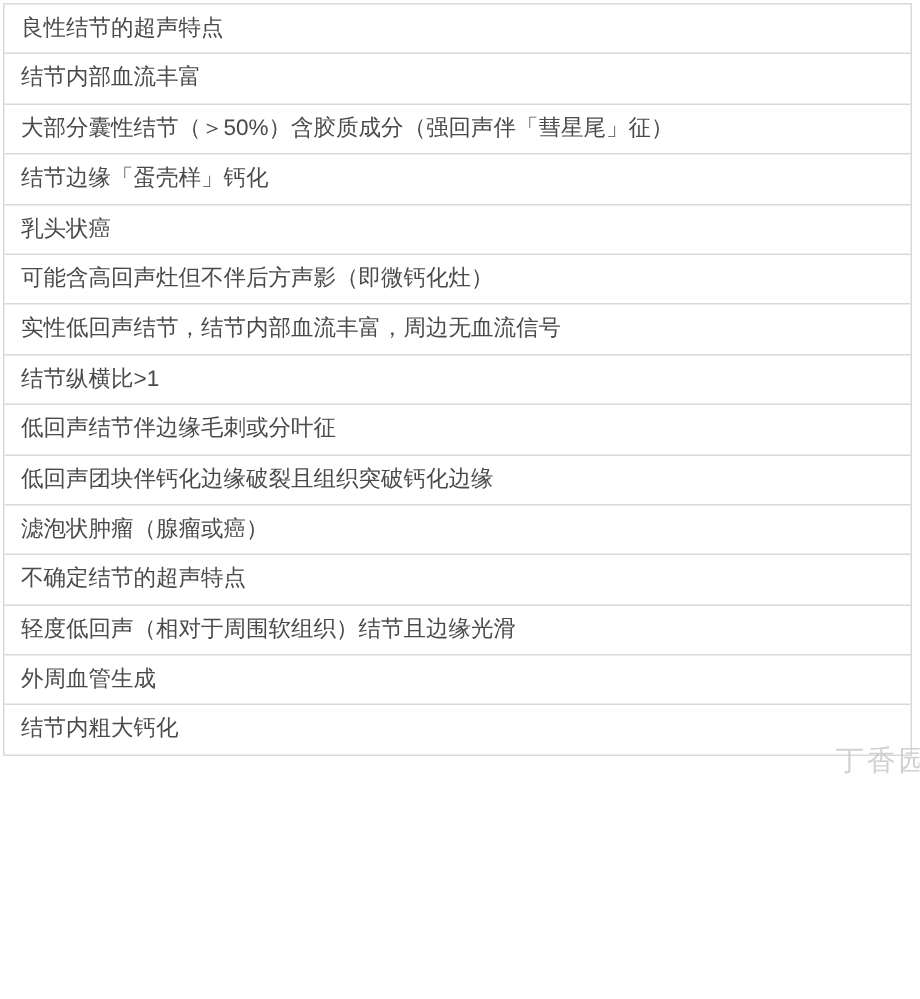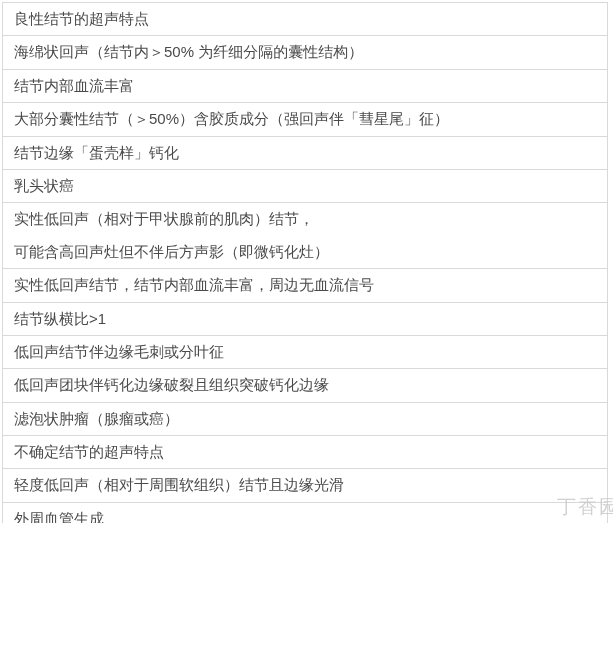--- a/index.html
+++ b/index.html
@@ -58,36 +58,32 @@
 </style>
 </head>
 <body>
 
 <div class="page">
   <div class="feature-table">
       <div class="row">
         <div class="cell-line">良性结节的超声特点</div>
       </div>
       <div class="row">
-        <div class="cell-line">海绵状回声（结节内＞50% 为纤细分隔的囊性结构）</div>
-      </div>
-      <div class="row">
         <div class="cell-line">结节内部血流丰富</div>
       </div>
       <div class="row">
         <div class="cell-line">大部分囊性结节（＞50%）含胶质成分（强回声伴「彗星尾」征）</div>
       </div>
       <div class="row">
         <div class="cell-line">结节边缘「蛋壳样」钙化</div>
       </div>
       <div class="row">
         <div class="cell-line">乳头状癌</div>
       </div>
       <div class="row">
-        <div class="cell-line">实性低回声（相对于甲状腺前的肌肉）结节，</div>
         <div class="cell-line">可能含高回声灶但不伴后方声影（即微钙化灶）</div>
       </div>
       <div class="row">
         <div class="cell-line">实性低回声结节，结节内部血流丰富，周边无血流信号</div>
       </div>
       <div class="row">
         <div class="cell-line">结节纵横比&gt;1</div>
       </div>
       <div class="row">
         <div class="cell-line">低回声结节伴边缘毛刺或分叶征</div>

